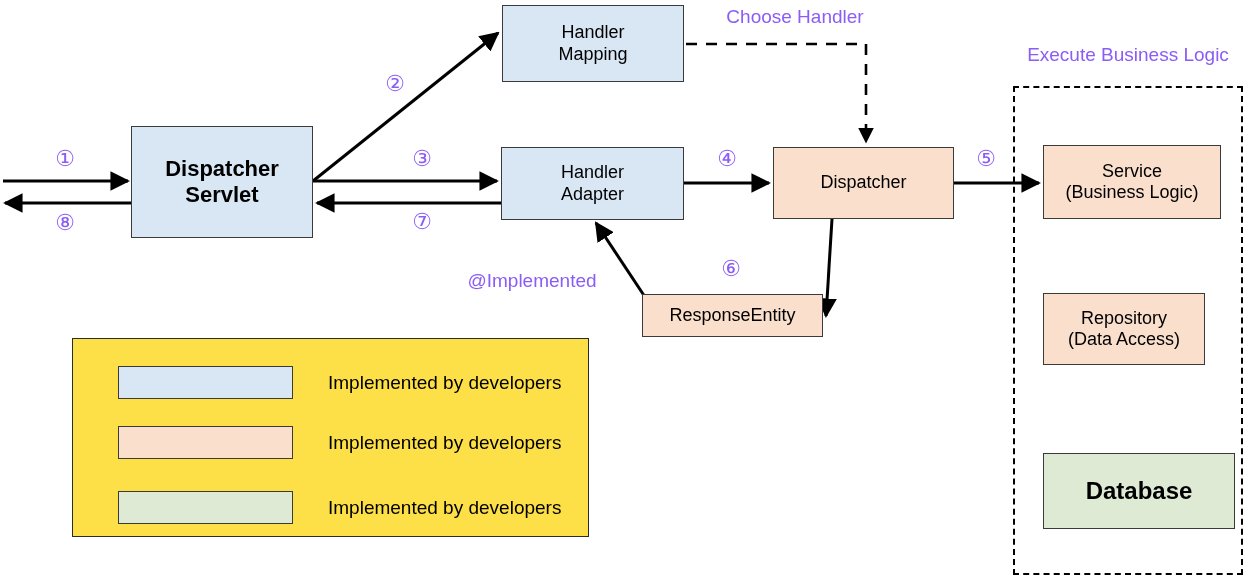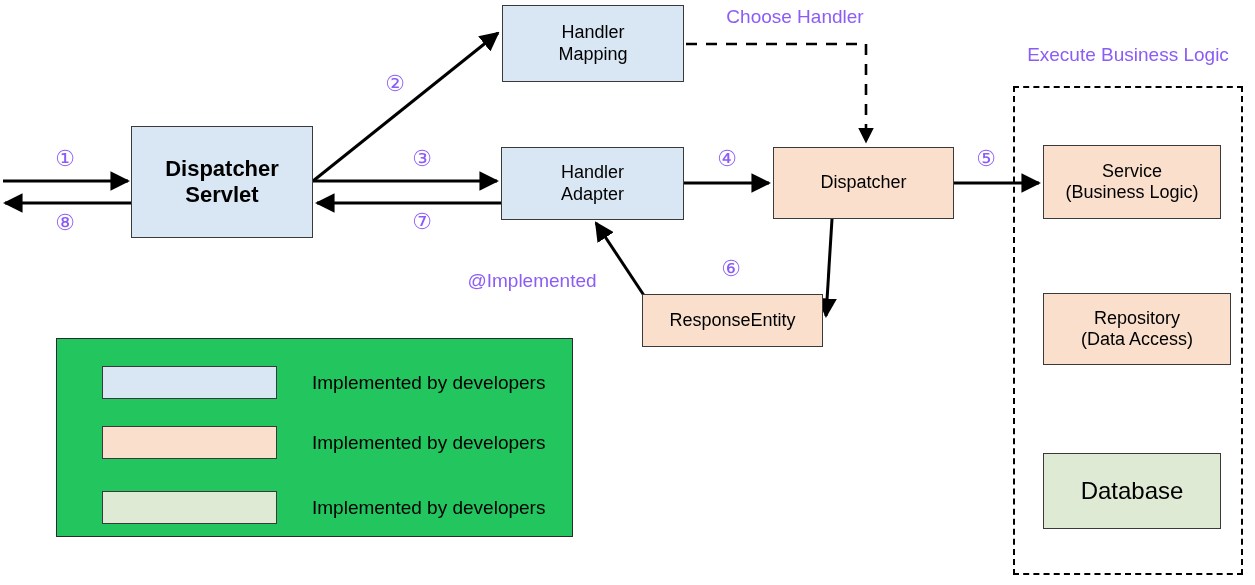--- a/index.html
+++ b/index.html
@@ -55,27 +55,27 @@
 
   .region {
     position: absolute;
     box-sizing: border-box;
     border: 2.6px dashed #000000;
     background: transparent;
   }
 
   #legend {
     position: absolute;
-    left: 56px;
+    left: 72px;
     top: 338px;
     width: 517px;
     height: 199px;
     box-sizing: border-box;
     border: 1.6px solid #2b2b2b;
-    background: #22c55e;
+    background: #fde047;
   }
   .legend-row {
     position: absolute;
     left: 45px;
     display: flex;
     align-items: center;
   }
   .swatch {
     width: 175px;
     height: 33px;
@@ -135,31 +135,31 @@
 Servlet</div>
 
   <div class="node blue" style="left:502px; top:5px; width:182px; height:77px;">Handler
 Mapping</div>
 
   <div class="node blue" style="left:501px; top:147px; width:183px; height:73px;">Handler
 Adapter</div>
 
   <div class="node peach" style="left:773px; top:147px; width:181px; height:72px;">Dispatcher</div>
 
-  <div class="node peach" style="left:642px; top:294px; width:181px; height:53px;">ResponseEntity</div>
+  <div class="node peach" style="left:642px; top:294px; width:181px; height:43px;">ResponseEntity</div>
 
   <div class="region" style="left:1013px; top:86px; width:230px; height:489px;"></div>
 
   <div class="node peach" style="left:1043px; top:145px; width:178px; height:74px;">Service
 (Business Logic)</div>
 
-  <div class="node peach" style="left:1043px; top:293px; width:188px; height:72px;">Repository
+  <div class="node peach" style="left:1043px; top:293px; width:162px; height:72px;">Repository
 (Data Access)</div>
 
-  <div class="node green big" style="left:1043px; top:453px; width:178px; height:76px;">Database</div>
+  <div class="node green big" style="left:1043px; top:453px; width:192px; height:76px;font-weight:bold;">Database</div>
 
   <div class="lbl ctr" style="left:795px; top:7px;">Choose Handler</div>
 
   <div class="lbl ctr" style="left:1128px; top:45px;text-align:center;">Execute Business Logic</div>
 
   <div class="lbl ctr" style="left:532px; top:271px;">@Implemented</div>
 
   <div class="lbl num ctr" style="left:65px; top:148px;">①</div>
   <div class="lbl num ctr" style="left:65px; top:212px;">⑧</div>
   <div class="lbl num ctr" style="left:395px; top:73px;">②</div>

